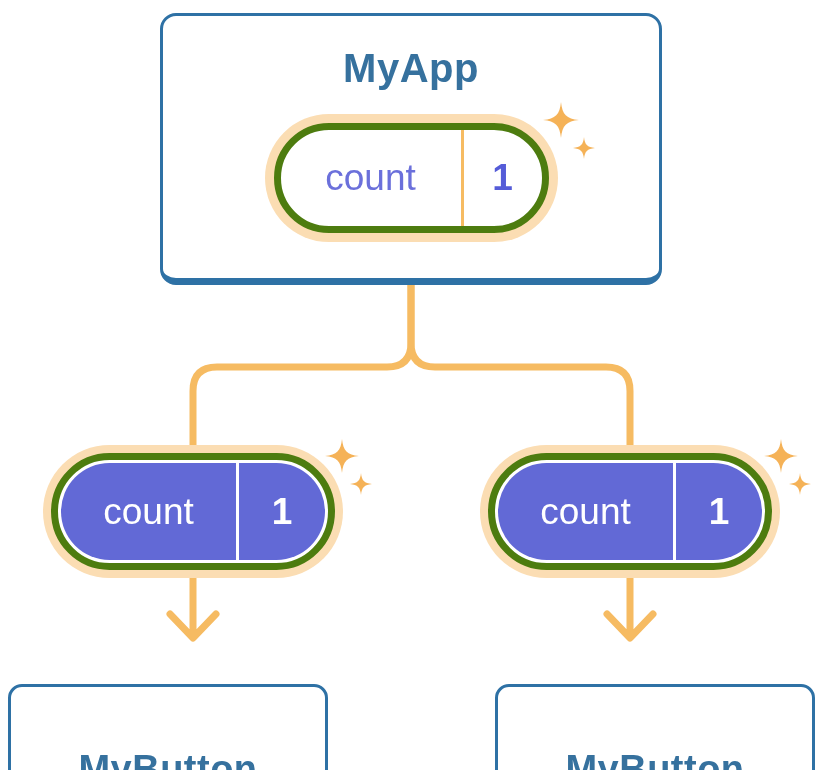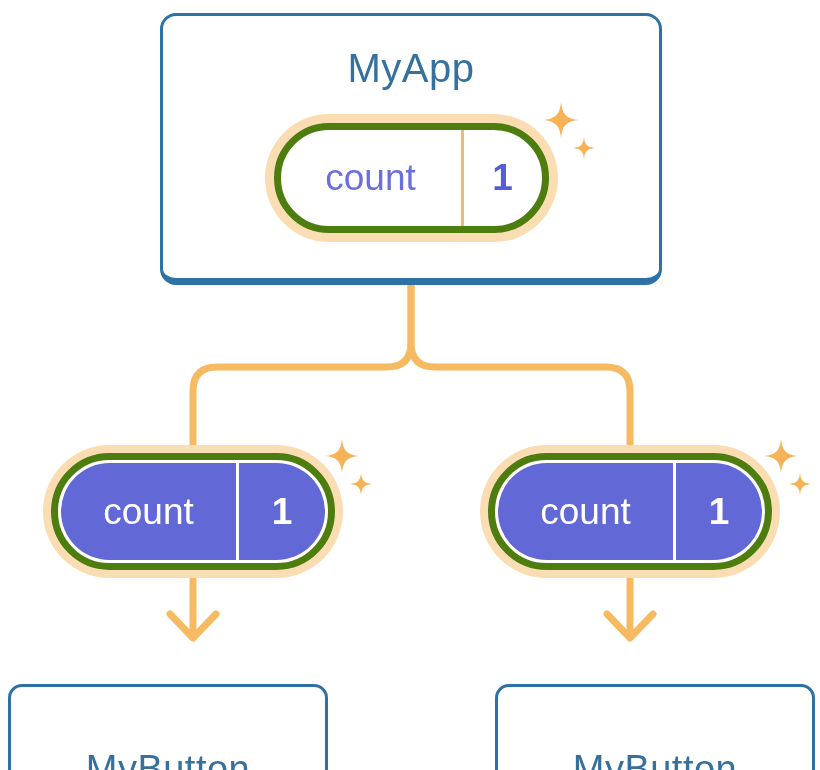--- a/index.html
+++ b/index.html
@@ -35,21 +35,21 @@
     z-index: 1;
   }
   .root-card {
     left: 160px; top: 13px;
     width: 502px; height: 272px;
     padding-top: 30px;
   }
   .card-title {
     text-align: center;
     font-size: 40px;
-    font-weight: normal;
+    font-weight: bold;
     letter-spacing: 0.5px;
     color: #36719E;
     line-height: 44px;
   }
   .child-card {
     width: 320px; height: 114px;
     top: 648px;
     border-radius: 14px;
     display: flex;
     align-items: flex-end;

